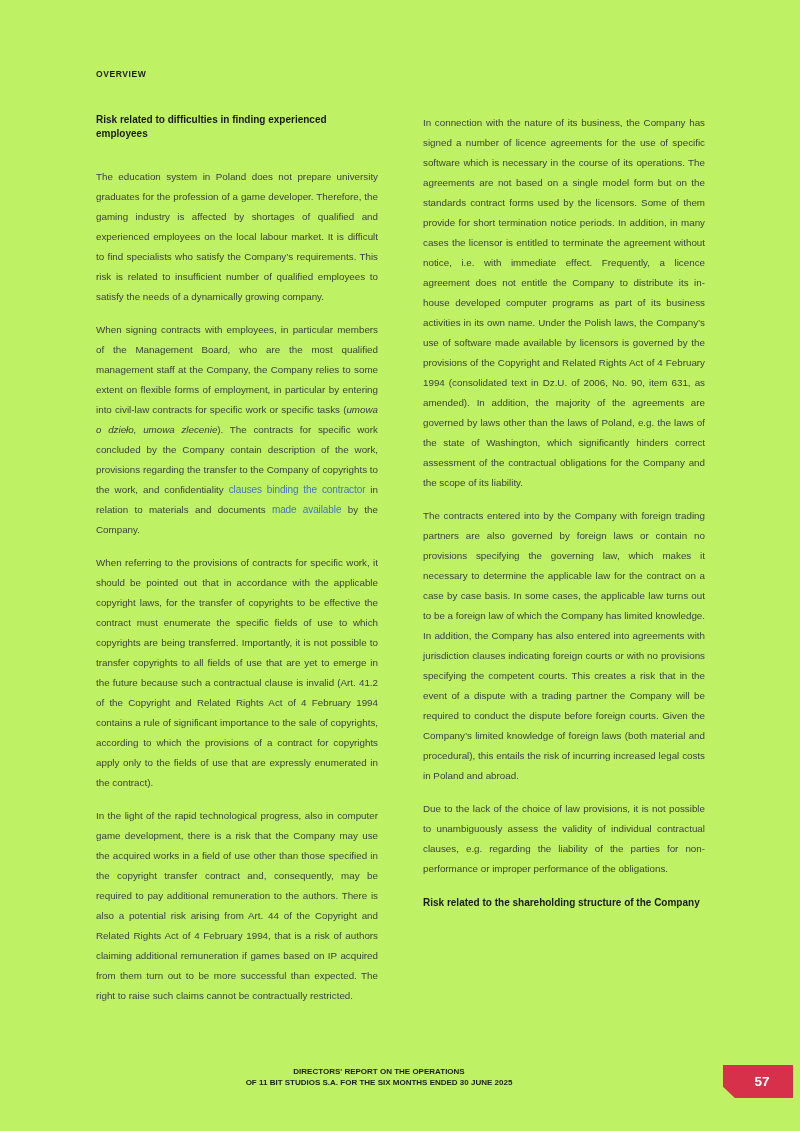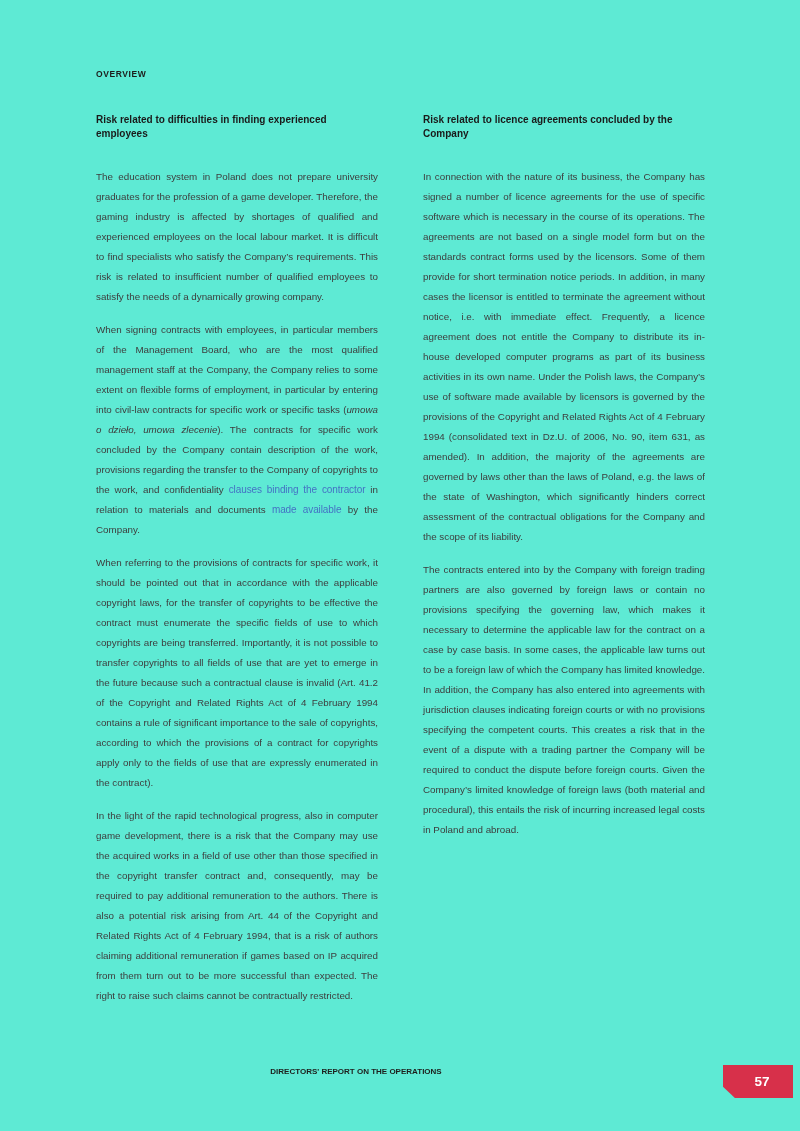--- a/index.html
+++ b/index.html
@@ -5,21 +5,21 @@
   * { margin: 0; padding: 0; box-sizing: border-box; }
   html, body { background: #ffffff; }
   body {
     font-family: "Liberation Sans", sans-serif;
     width: 800px; height: 1131px;
     position: relative;
     color: #3d3d3d;
   }
   .page {
     position: absolute; inset: 0;
-    background: #5eead4;
+    background: #bef264;
     overflow: hidden;
   }
   
   .section-label {
     position: absolute; left: 96px; top: 69px;
     font-size: 8.5px; font-weight: bold; letter-spacing: 0.6px;
     color: #1d1d1b;
   }
   .logo {
     position: absolute; left: 627px; top: 41px;
@@ -45,21 +45,21 @@
     color: #3d3d3d;
   }
   .italic { font-style: italic; }
   .blue {
     color: #4472c4;
     font-size: 10px;
     letter-spacing: -0.1px;
   }
   
   .footer-text {
-    position: absolute; left: 86px; top: 1066px; width: 540px;
+    position: absolute; left: 109px; top: 1066px; width: 540px;
     text-align: center;
     font-size: 8px; line-height: 11px; font-weight: bold;
     color: #1d1d1b;
   }
   .page-badge {
     position: absolute; left: 723px; top: 1065px;
     width: 70px; height: 33px;
     display: flex; align-items: center; justify-content: center;
     color: #ffffff; font-size: 13.5px; font-weight: bold;
     clip-path: polygon(0 0, 100% 0, 100% 100%, 17% 100%, 0 66%);
@@ -80,30 +80,32 @@
       <h3 class="first">Risk related to difficulties in finding experienced employees</h3>
       <p>The education system in Poland does not prepare university graduates for the profession of a game developer. Therefore, the gaming industry is affected by shortages of qualified and experienced employees on the local labour market. It is difficult to find specialists who satisfy the Company’s requirements. This risk is related to insufficient number of qualified employees to satisfy the needs of a dynamically growing company.</p>
 
       <p><span>When signing contracts with employees, in particular members of the Management Board, who are the most qualified management staff at the Company, the Company relies to some extent on flexible forms of employment, in particular by entering into civil-law contracts for specific work or specific tasks (</span><span class="italic">umowa o dzieło, umowa zlecenie</span><span>). The contracts for specific work concluded by the Company contain description of the work, provisions regarding the transfer to the Company of copyrights to the work, and confidentiality </span><span class="blue">clauses binding the contractor</span><span> in relation to materials and documents </span><span class="blue">made available</span><span> by the Company.</span></p>
 
       <p>When referring to the provisions of contracts for specific work, it should be pointed out that in accordance with the applicable copyright laws, for the transfer of copyrights to be effective the contract must enumerate the specific fields of use to which copyrights are being transferred. Importantly, it is not possible to transfer copyrights to all fields of use that are yet to emerge in the future because such a contractual clause is invalid (Art. 41.2 of the Copyright and Related Rights Act of 4 February 1994 contains a rule of significant importance to the sale of copyrights, according to which the provisions of a contract for copyrights apply only to the fields of use that are expressly enumerated in the contract).</p>
       <p>In the light of the rapid technological progress, also in computer game development, there is a risk that the Company may use the acquired works in a field of use other than those specified in the copyright transfer contract and, consequently, may be required to pay additional remuneration to the authors. There is also a potential risk arising from Art. 44 of the Copyright and Related Rights Act of 4 February 1994, that is a risk of authors claiming additional remuneration if games based on IP acquired from them turn out to be more successful than expected. The right to raise such claims cannot be contractually restricted.</p>
     </div>
 
     <div class="col">
-      <h3 class="first">Risk related to licence agreements concluded by the Company</h3>
       <p>In connection with the nature of its business, the Company has signed a number of licence agreements for the use of specific software which is necessary in the course of its operations. The agreements are not based on a single model form but on the standards contract forms used by the licensors. Some of them provide for short termination notice periods. In addition, in many cases the licensor is entitled to terminate the agreement without notice, i.e. with immediate effect. Frequently, a licence agreement does not entitle the Company to distribute its in-house developed computer programs as part of its business activities in its own name. Under the Polish laws, the Company’s use of software made available by licensors is governed by the provisions of the Copyright and Related Rights Act of 4 February 1994 (consolidated text in Dz.U. of 2006, No. 90, item 631, as amended). In addition, the majority of the agreements are governed by laws other than the laws of Poland, e.g. the laws of the state of Washington, which significantly hinders correct assessment of the contractual obligations for the Company and the scope of its liability.</p>
 
       <p>The contracts entered into by the Company with foreign trading partners are also governed by foreign laws or contain no provisions specifying the governing law, which makes it necessary to determine the applicable law for the contract on a case by case basis. In some cases, the applicable law turns out to be a foreign law of which the Company has limited knowledge. In addition, the Company has also entered into agreements with jurisdiction clauses indicating foreign courts or with no provisions specifying the competent courts. This creates a risk that in the event of a dispute with a trading partner the Company will be required to conduct the dispute before foreign courts. Given the Company’s limited knowledge of foreign laws (both material and procedural), this entails the risk of incurring increased legal costs in Poland and abroad.</p>
+      <p>Due to the lack of the choice of law provisions, it is not possible to unambiguously assess the validity of individual contractual clauses, e.g. regarding the liability of the parties for non-performance or improper performance of the obligations.</p>
 
+      <h3>Risk related to the shareholding structure of the Company</h3>
     </div>
 
   </div>
 
   <div class="footer-text">
     <div>DIRECTORS' REPORT ON THE OPERATIONS</div>
+    <div>OF 11 BIT STUDIOS S.A. FOR THE SIX MONTHS ENDED 30 JUNE 2025</div>
   </div>
 
   <div class="page-badge" id="page-badge" style="background: rgb(215, 48, 74);">
     <span>57</span>
   </div>
 
 </div>
 
 </body></html>

